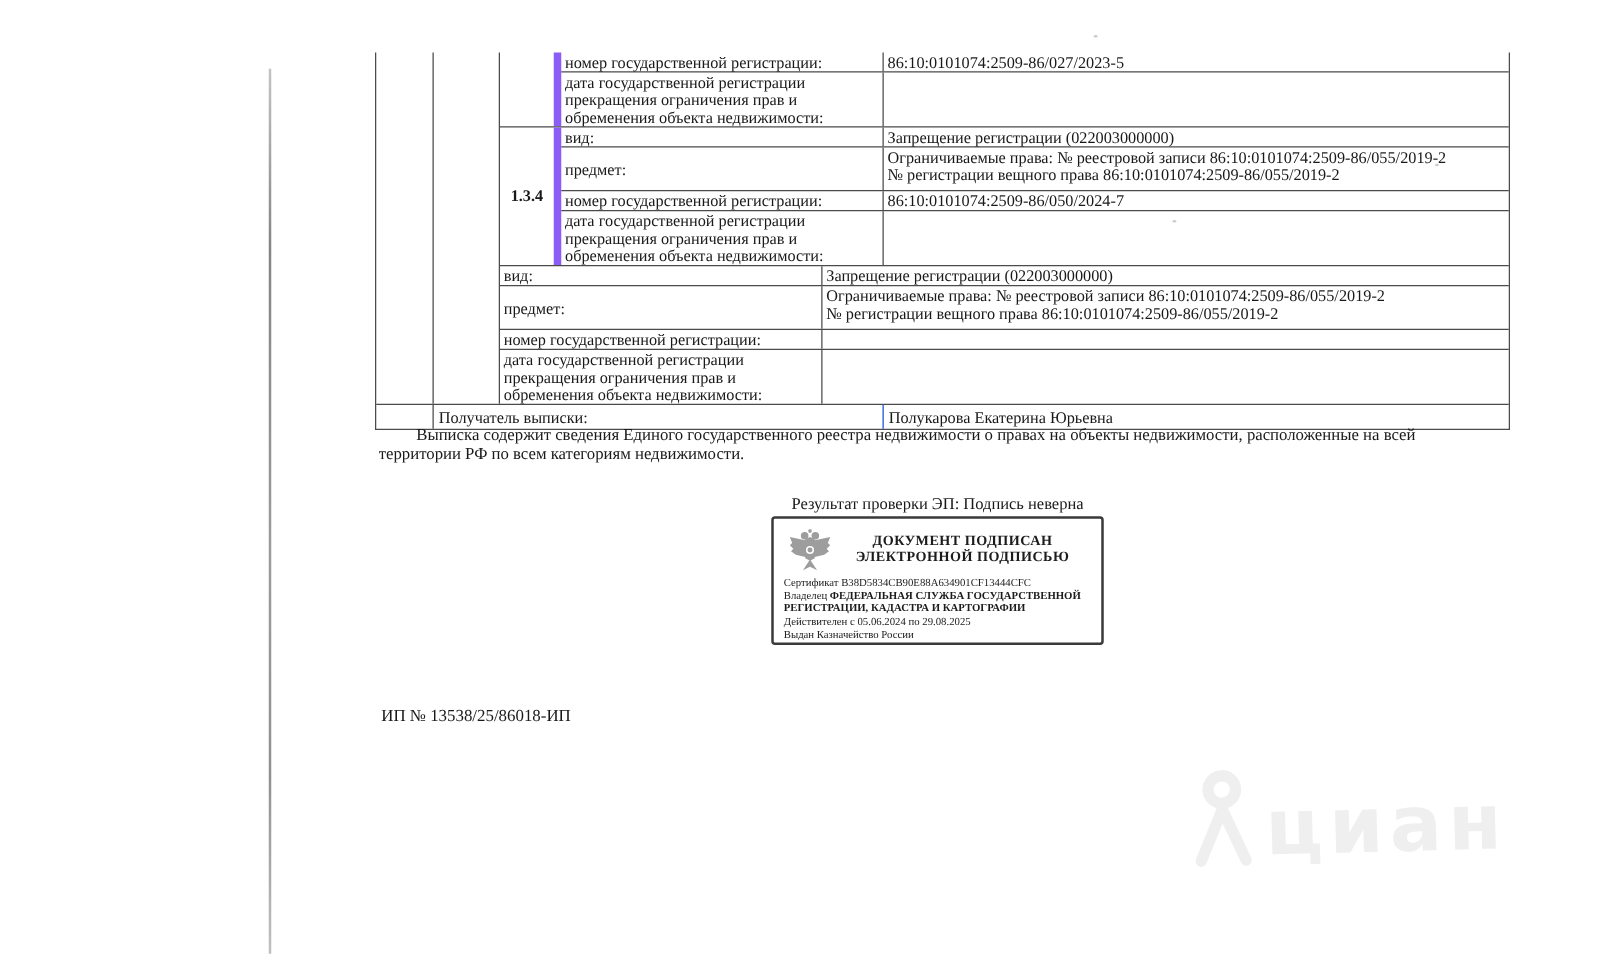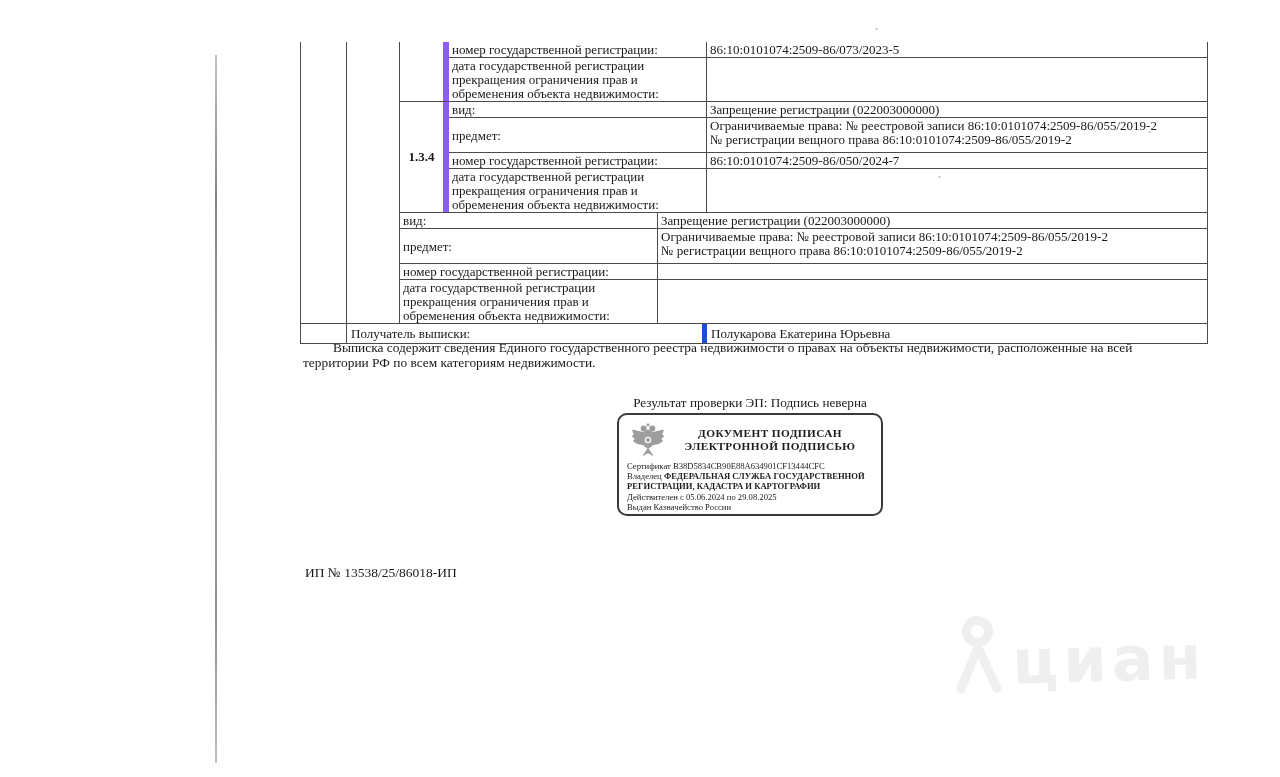--- a/index.html
+++ b/index.html
@@ -32,33 +32,33 @@
   .cell.label { width:258px; flex:none; border-right:1px solid #4b4b4b;
     display:flex; align-items:center; }
   .cell.value { flex:1; min-width:0; display:flex; align-items:flex-start; }
   .row.h-short { min-height:16px; }
   .row.h-predmet { min-height:35px; }
   .row.h-data { min-height:43px; }
   .row.h-data .cell.label { align-items:flex-start; }
 
   .recipient { display:flex; border-top:1px solid #4b4b4b; min-height:20px; align-items:stretch; }
   .rec-spacer { width:46px; flex:none; border-right:1px solid #4b4b4b; }
-  .rec-label { width:360px; flex:none; border-right:5px solid #1d4ed8;
+  .rec-label { width:360px; flex:none; border-right:1px solid #1d4ed8;
     display:flex; align-items:center; padding:1px 3px 0 4px; }
   .rec-value { flex:1; display:flex; align-items:center; padding:1px 3px 0 4px; }
 
   
   .note { position:absolute; left:303px; top:341px; width:906px;
     font-size:13.4px; line-height:14.8px; white-space:pre-line; text-indent:30px; }
 
   
   .sig-result { position:absolute; left:592px; top:395px; width:316px;
     text-align:center; font-size:13.2px; }
   .stamp { position:absolute; left:617px; top:413px; width:266px; height:103px;
-    border:2px solid #3a3a3a; border-radius:10px; padding:5px 8px 4px 8px; background:#fff; }
+    border:2px solid #3a3a3a; border-radius:3px; padding:5px 8px 4px 8px; background:#fff; }
   .stamp-head { display:flex; align-items:center; }
   .emblem { width:38px; height:40px; flex:none; margin-left:2px; opacity:.85; }
   .stamp-title { flex:1; text-align:center; font-weight:bold; font-size:11.3px;
     line-height:13.5px; letter-spacing:.4px; white-space:pre-line; color:#1c1c1c; }
   .stamp-lines { margin-top:1px; font-size:8.6px; line-height:10.2px; color:#1c1c1c; }
   .stamp-lines .b { font-weight:bold; }
 
   
   .footer-ip { position:absolute; left:305px; top:565px; font-size:13.5px; }
   .footer-gen { position:absolute; left:305px; top:583px; font-size:13.5px; }
@@ -83,21 +83,21 @@
     <div class="upper">
       <div class="colA"></div>
       <div class="colB"></div>
       <div class="sections">
 
         <div class="section">
           <div class="num"></div>
           <div class="rows">
             <div class="row h-short">
               <div class="cell label">номер государственной регистрации:</div>
-              <div class="cell value">86:10:0101074:2509-86/073/2023-5</div>
+              <div class="cell value">86:10:0101074:2509-86/027/2023-5</div>
             </div>
             <div class="row h-data last">
               <div class="cell label">дата государственной регистрации
 прекращения ограничения прав и
 обременения объекта недвижимости:</div>
               <div class="cell value"></div>
             </div>
           </div>
         </div>
 

